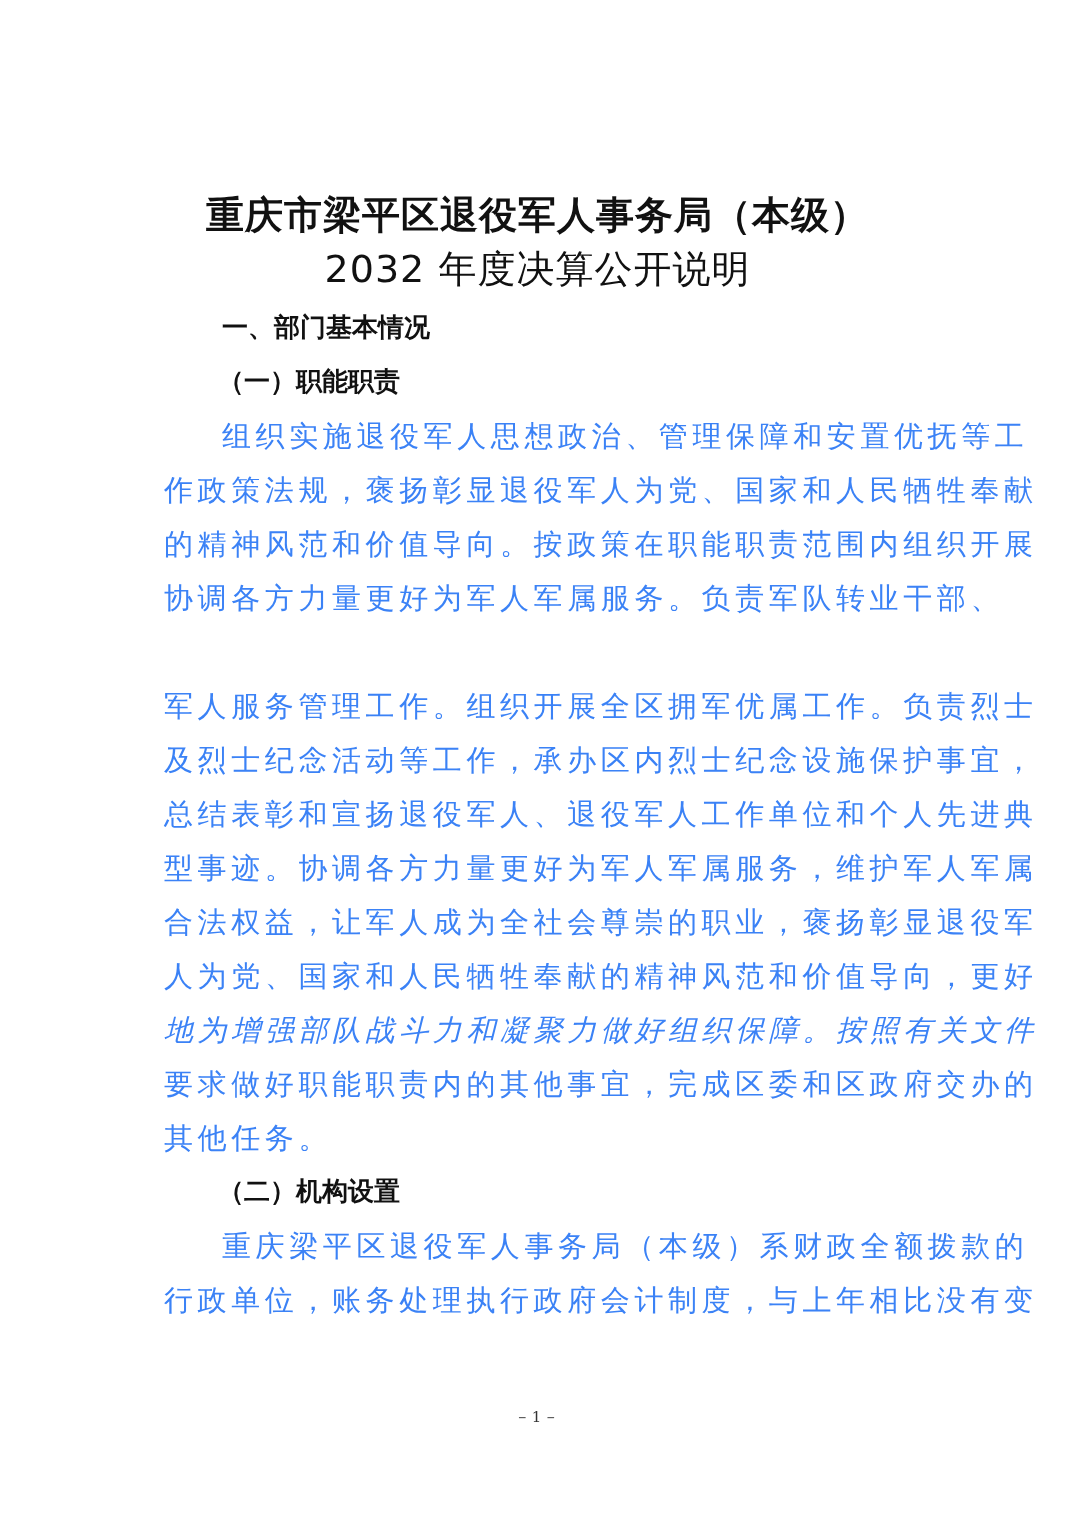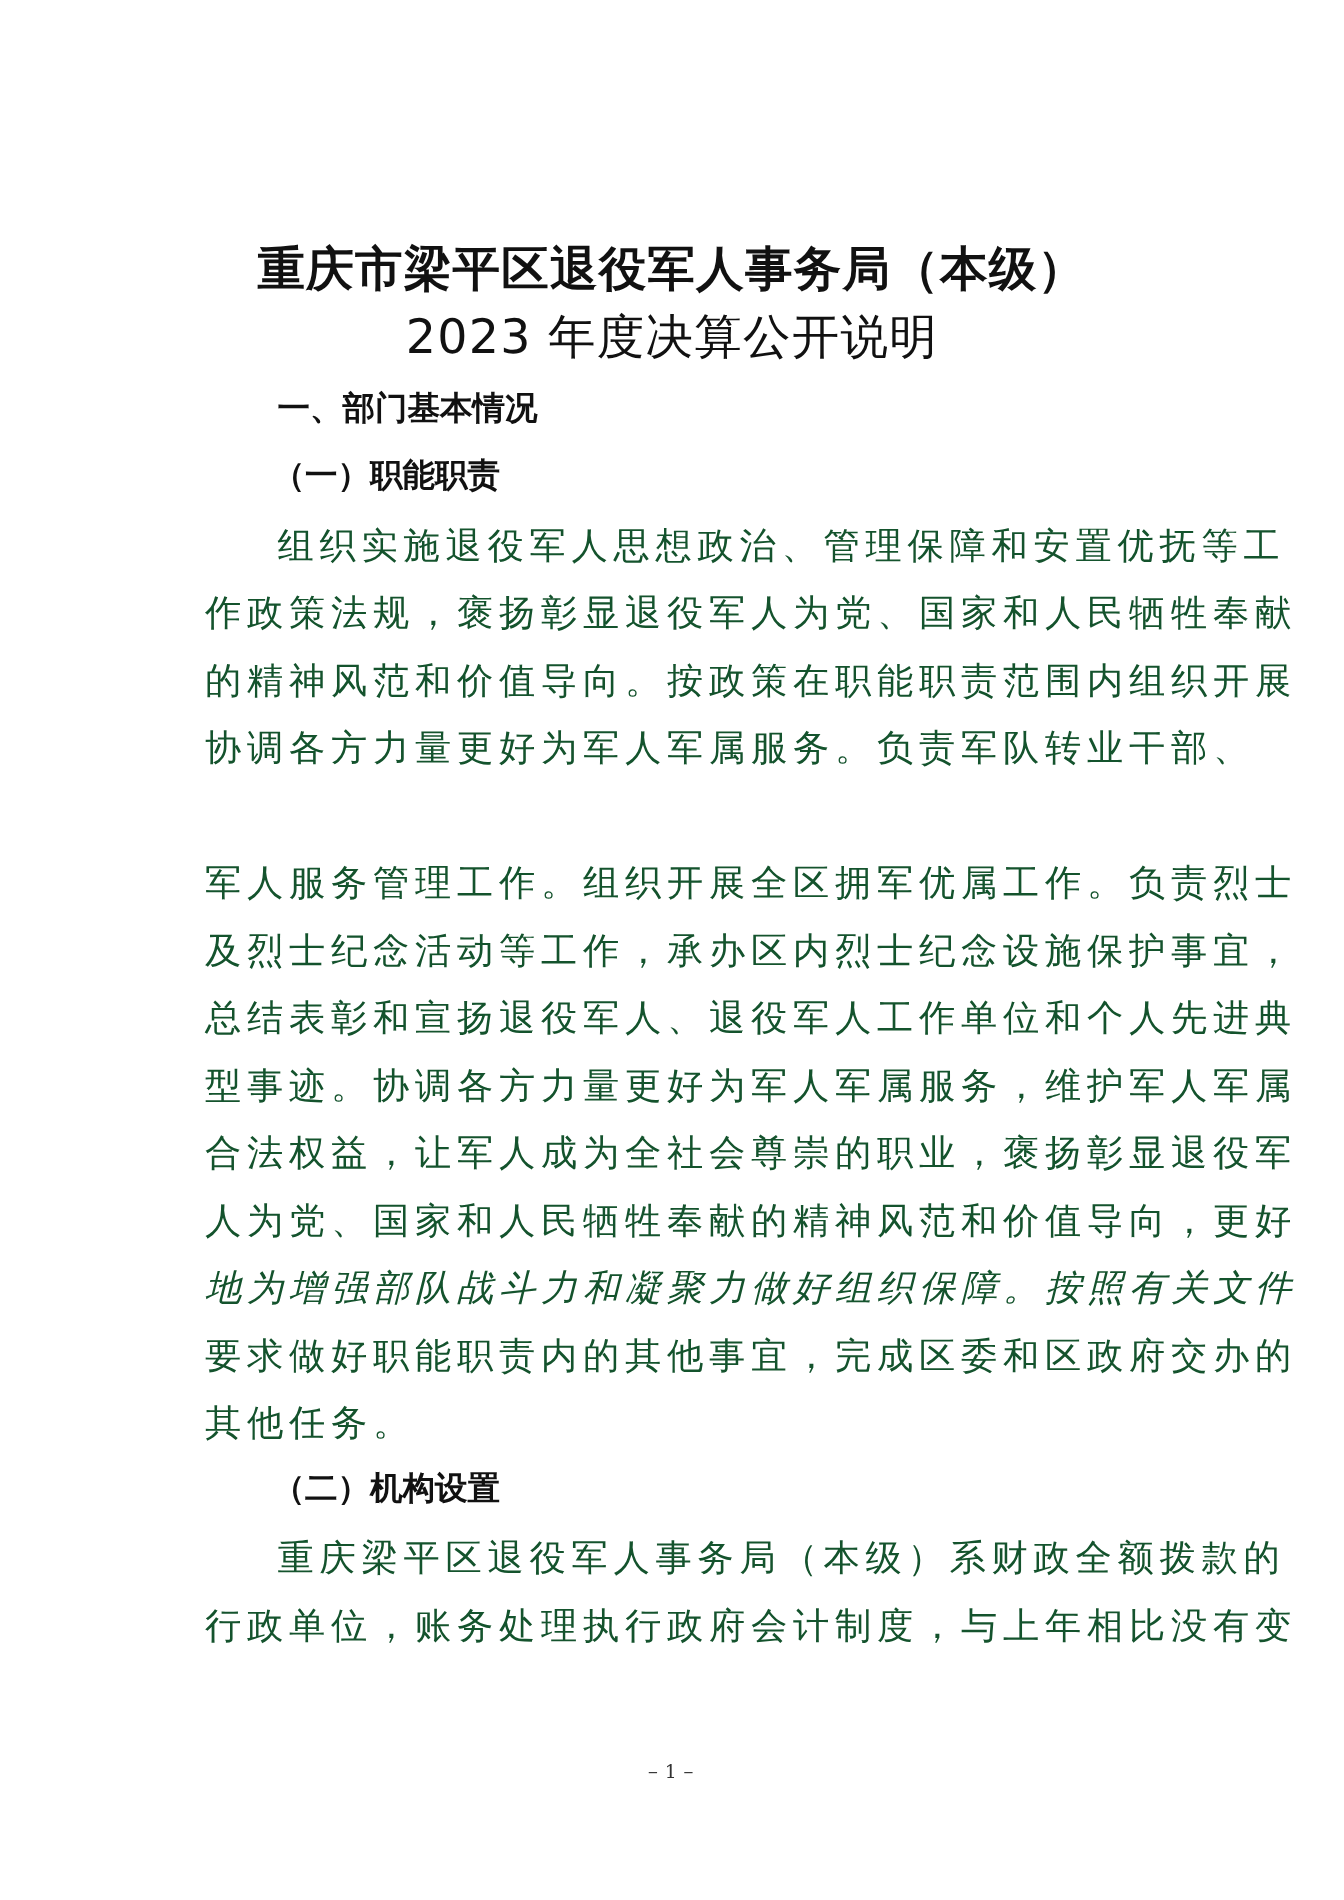--- a/index.html
+++ b/index.html
@@ -49,42 +49,42 @@
     .h2.s2 { top: 1176px; left: 218px; }
     .para-line {
       position: absolute;
       left: 164px;
       width: 750px;
       font-family: "DejaVu Serif", "Liberation Serif", serif;
       font-size: 29px;
       line-height: 32px;
       white-space: nowrap;
       letter-spacing: 4.6px;
-      color: #14532d;
+      color: #3b82f6;
     }
     .para-line.indent { left: 222px; }
     .footer {
       position: absolute;
       top: 1408px;
       left: 0;
       width: 1075px;
       text-align: center;
       font-family: "DejaVu Serif", "Liberation Serif", serif;
       font-size: 15px;
       color: #333;
       letter-spacing: 2px;
     }
   </style>
 </head>
 <body>
 
 <div class="page">
 
   <div class="title l1">重庆市梁平区退役军人事务局（本级）</div>
-  <div class="title l2">2023 年度决算公开说明</div>
+  <div class="title l2">2032 年度决算公开说明</div>
 
   <div class="h1">一、部门基本情况</div>
 
   <div class="h2 s1">（一）职能职责</div>
 
   <div class="para-line indent" style="top:420px;">组织实施退役军人思想政治、管理保障和安置优抚等工</div>
   <div class="para-line" style="top:474px;">作政策法规，褒扬彰显退役军人为党、国家和人民牺牲奉献</div>
   <div class="para-line" style="top:528px;">的精神风范和价值导向。按政策在职能职责范围内组织开展</div>
   <div class="para-line" style="top:582px;">协调各方力量更好为军人军属服务。负责军队转业干部、</div>
   <div class="para-line" style="top:690px;">军人服务管理工作。组织开展全区拥军优属工作。负责烈士</div>

